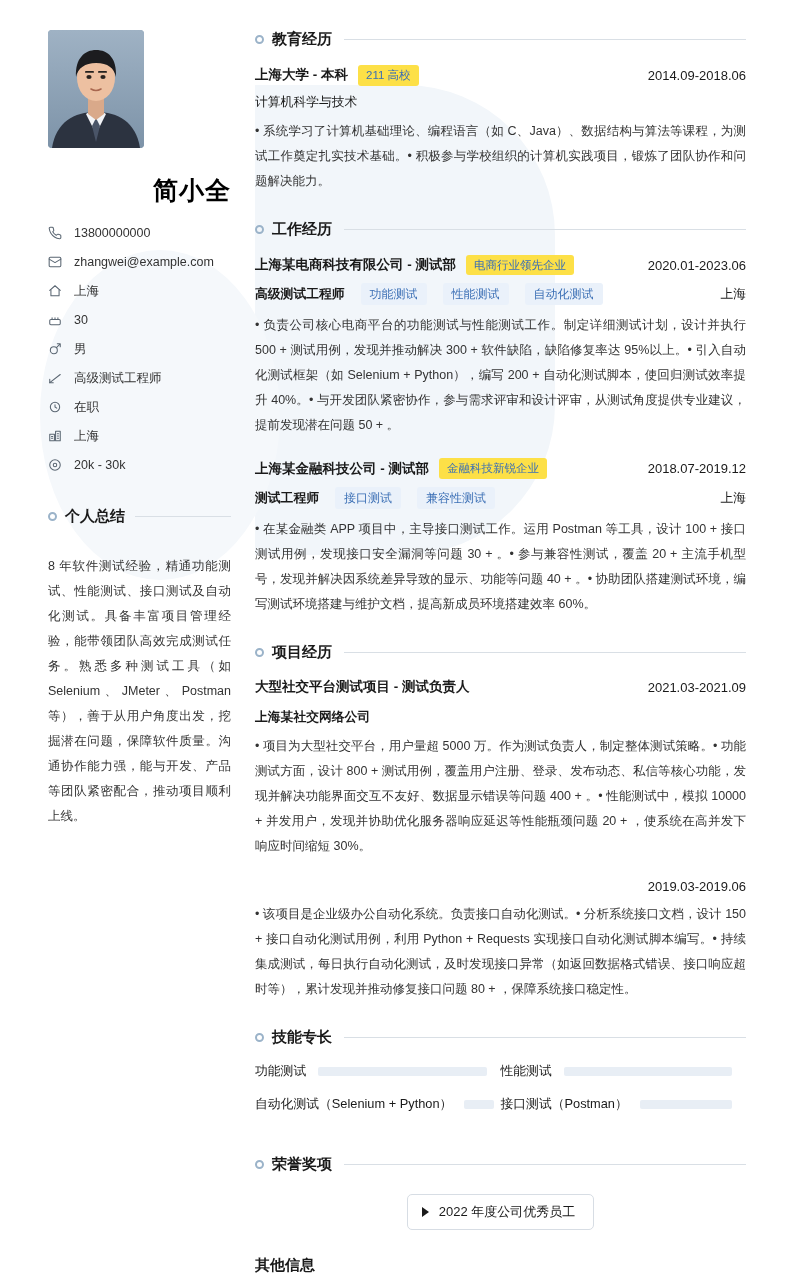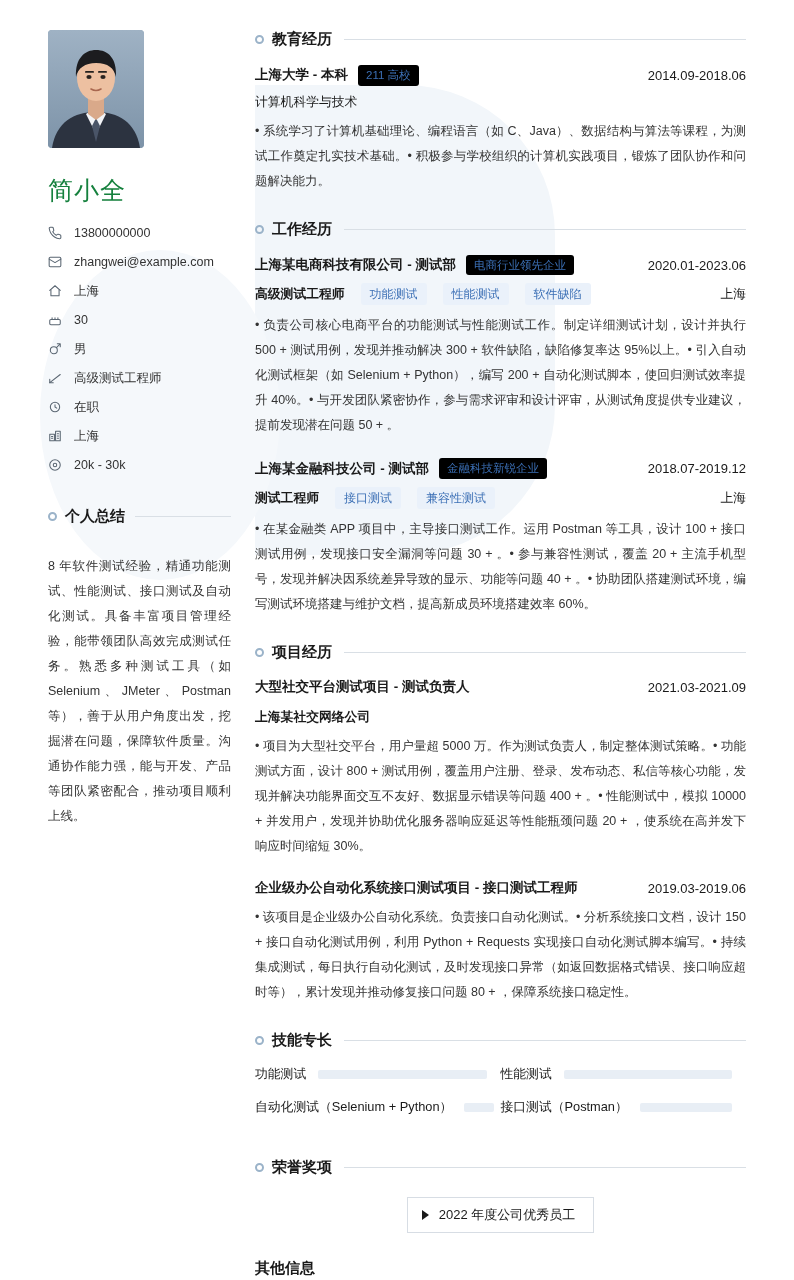--- a/index.html
+++ b/index.html
@@ -57,24 +57,25 @@
     height: 118px;
     border-radius: 4px;
     overflow: hidden;
     background: #8aa0b4;
     position: relative;
     margin-bottom: 26px;
   }
   .avatar svg { display: block; }
   .name {
     font-size: 25px;
-    font-weight: normal;
-    color: #15803d;
+    font-weight: bold;
+    color: #000000;
     letter-spacing: 1px;
     margin-bottom: 18px;
+    text-align: right;
   }
   .contact-list {
     margin: 0; padding: 0; list-style: none;
   }
   .contact-item {
     display: flex;
     align-items: center;
     font-size: 12.5px;
     color: #333;
     margin-bottom: 13px;
@@ -176,21 +177,21 @@
   }
   .tag {
     display: inline-block;
     font-size: 11.5px;
     padding: 2px 8px;
     border-radius: 3px;
     margin-left: 10px;
     white-space: nowrap;
     line-height: 1.45;
   }
-  .tag-blue { background: #000000; color: #3b6fb5; }
+  .tag-blue { background: #fde047; color: #3b6fb5; }
   .sub-row {
     display: flex;
     align-items: center;
     margin-bottom: 8px;
     flex-wrap: wrap;
   }
   .sub-title {
     font-size: 12.8px;
     font-weight: bold;
     color: #1a1a1a;
@@ -256,21 +257,21 @@
     border-radius: 2px;
     margin-left: 12px;
     min-width: 30px;
   }
 
   
   .honor-box {
     display: inline-flex;
     align-items: center;
     border: 1px solid #d7dde4;
-    border-radius: 0;
+    border-radius: 5px;
     padding: 8px 18px 8px 14px;
     margin-top: 4px;
   }
   .honor-box .tri {
     width: 0; height: 0;
     border-left: 7px solid #1a1a1a;
     border-top: 5px solid transparent;
     border-bottom: 5px solid transparent;
     margin-right: 10px;
   }
@@ -443,21 +444,21 @@
       <div class="entry">
         <div class="entry-row">
           <span class="entry-title">上海某电商科技有限公司 - 测试部</span>
           <span class="tag tag-blue">电商行业领先企业</span>
           <span class="entry-date">2020.01-2023.06</span>
         </div>
         <div class="sub-row">
           <span class="sub-title">高级测试工程师</span>
           <span class="skill-tag">功能测试</span>
           <span class="skill-tag">性能测试</span>
-          <span class="skill-tag">软件缺陷</span>
+          <span class="skill-tag">自动化测试</span>
           <span class="right-plain">上海</span>
         </div>
         <div class="desc">• 负责公司核心电商平台的功能测试与性能测试工作。制定详细测试计划，设计并执行 500 + 测试用例，发现并推动解决 300 + 软件缺陷，缺陷修复率达 95%以上。• 引入自动化测试框架（如 Selenium + Python），编写 200 + 自动化测试脚本，使回归测试效率提升 40%。• 与开发团队紧密协作，参与需求评审和设计评审，从测试角度提供专业建议，提前发现潜在问题 50 + 。</div>
       </div>
 
       <div class="entry">
         <div class="entry-row">
           <span class="entry-title">上海某金融科技公司 - 测试部</span>
           <span class="tag tag-blue">金融科技新锐企业</span>
           <span class="entry-date">2018.07-2019.12</span>
@@ -483,21 +484,20 @@
         <div class="entry-row">
           <span class="entry-title">大型社交平台测试项目 - 测试负责人</span>
           <span class="entry-date">2021.03-2021.09</span>
         </div>
         <div class="company">上海某社交网络公司</div>
         <div class="desc">• 项目为大型社交平台，用户量超 5000 万。作为测试负责人，制定整体测试策略。• 功能测试方面，设计 800 + 测试用例，覆盖用户注册、登录、发布动态、私信等核心功能，发现并解决功能界面交互不友好、数据显示错误等问题 400 + 。• 性能测试中，模拟 10000 + 并发用户，发现并协助优化服务器响应延迟等性能瓶颈问题 20 + ，使系统在高并发下响应时间缩短 30%。</div>
       </div>
 
       <div class="entry">
         <div class="entry-row">
-          <span class="entry-title">企业级办公自动化系统接口测试项目 - 接口测试工程师</span>
           <span class="entry-date">2019.03-2019.06</span>
         </div>
         <div class="desc">• 该项目是企业级办公自动化系统。负责接口自动化测试。• 分析系统接口文档，设计 150 + 接口自动化测试用例，利用 Python + Requests 实现接口自动化测试脚本编写。• 持续集成测试，每日执行自动化测试，及时发现接口异常（如返回数据格式错误、接口响应超时等），累计发现并推动修复接口问题 80 + ，保障系统接口稳定性。</div>
       </div>
     </section>
 
     <section class="sec-block">
       <div class="sec-head">
         <span class="dot"></span>
         <span class="t">技能专长</span>

